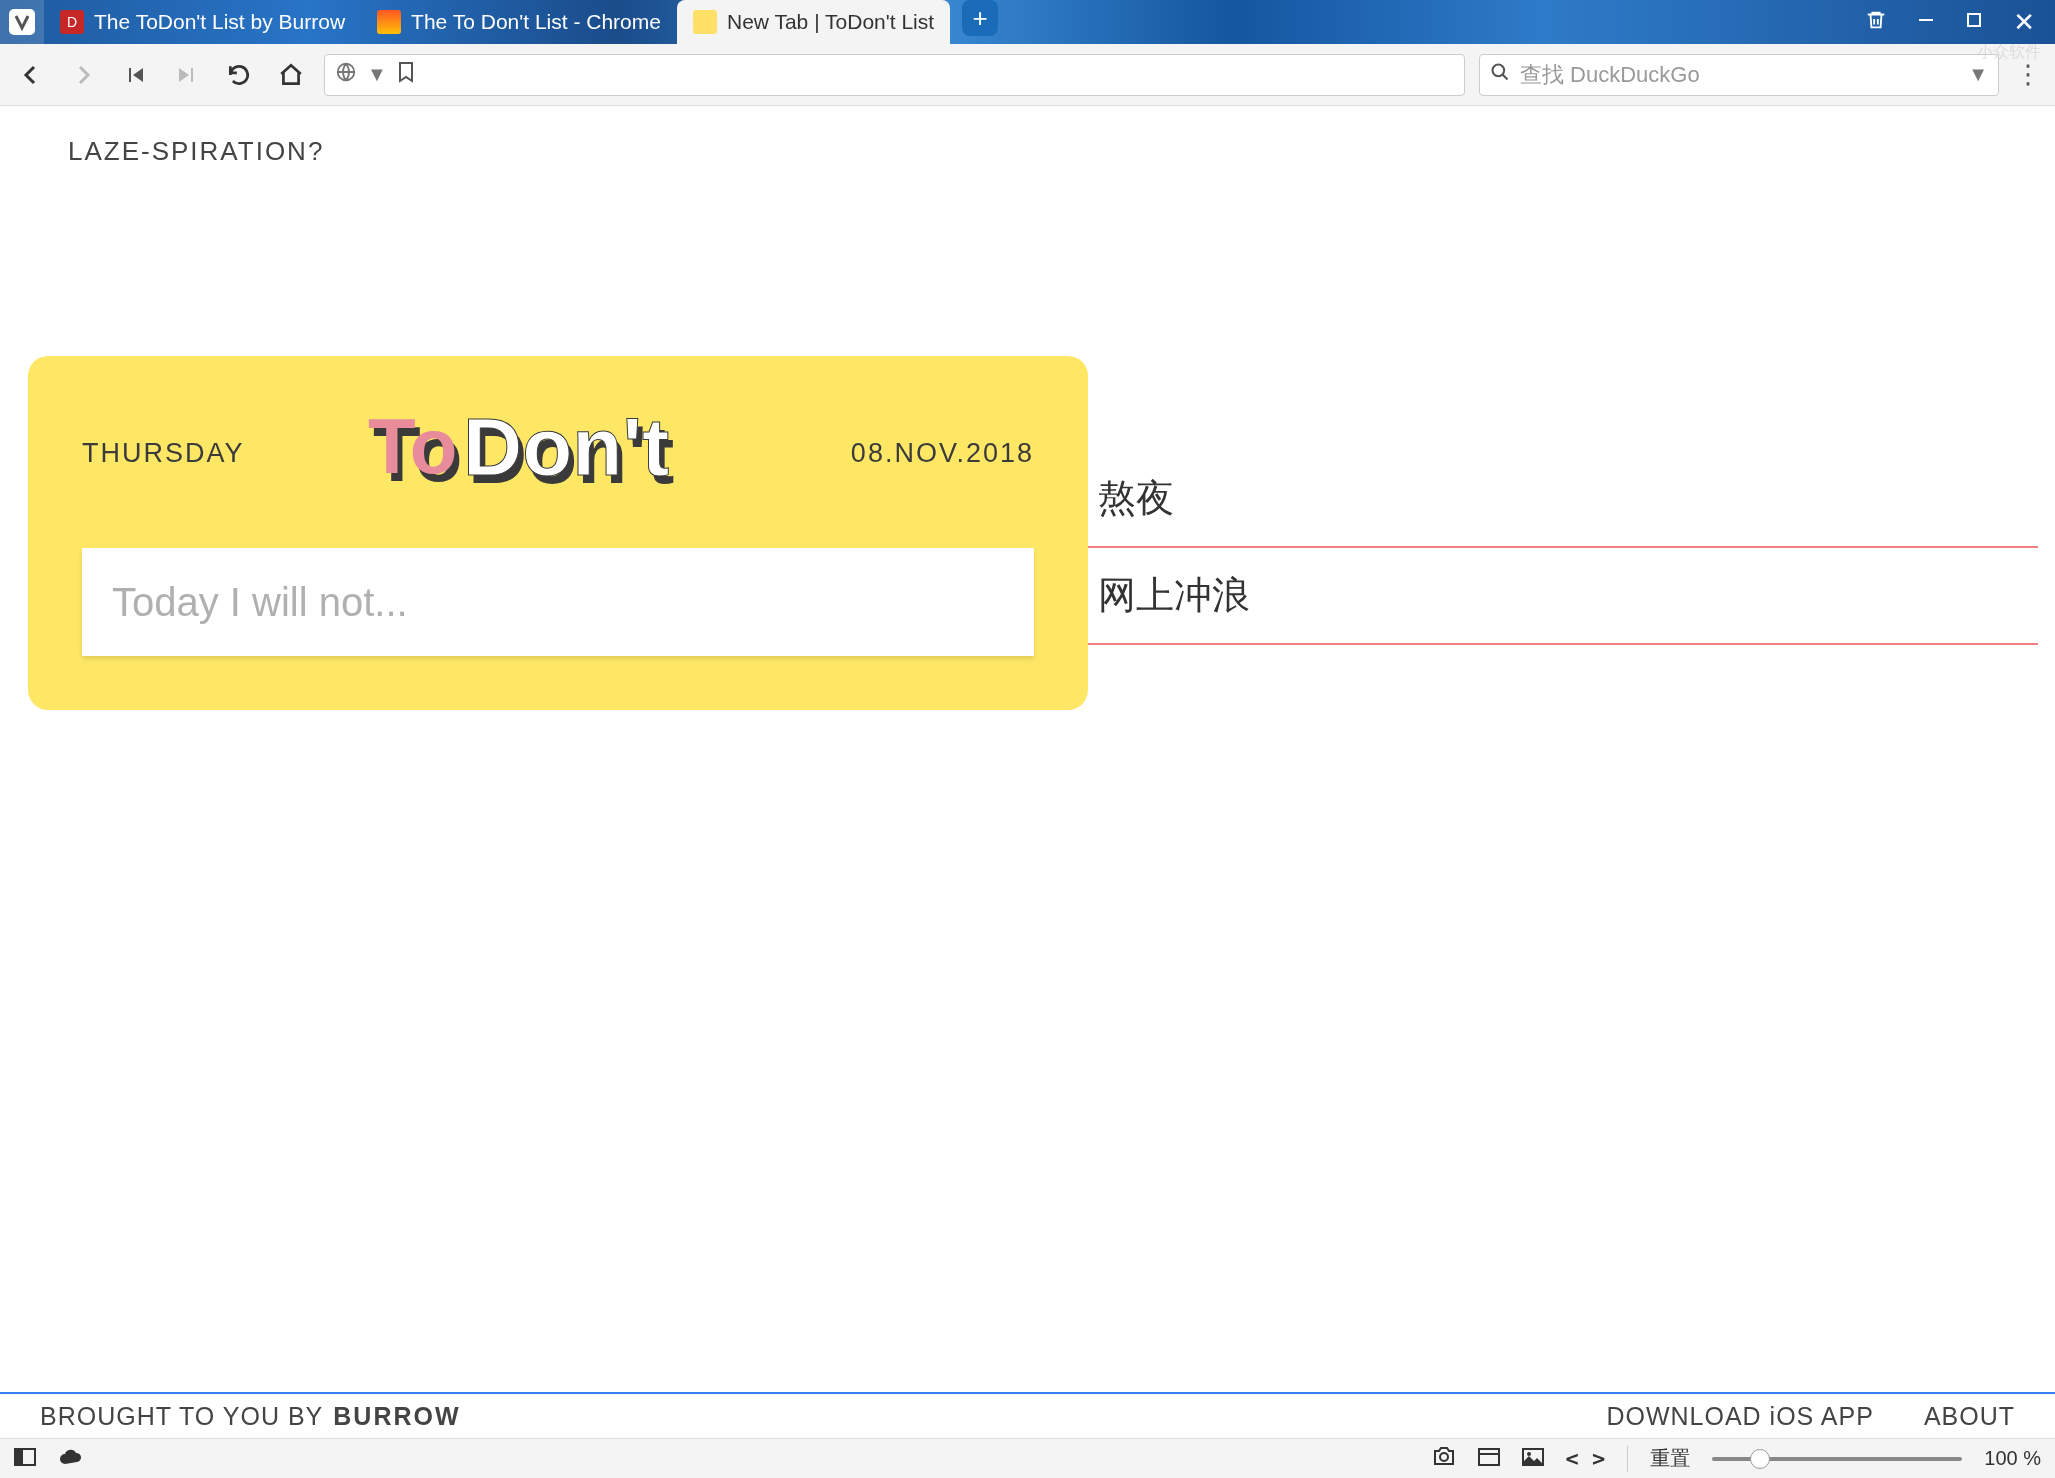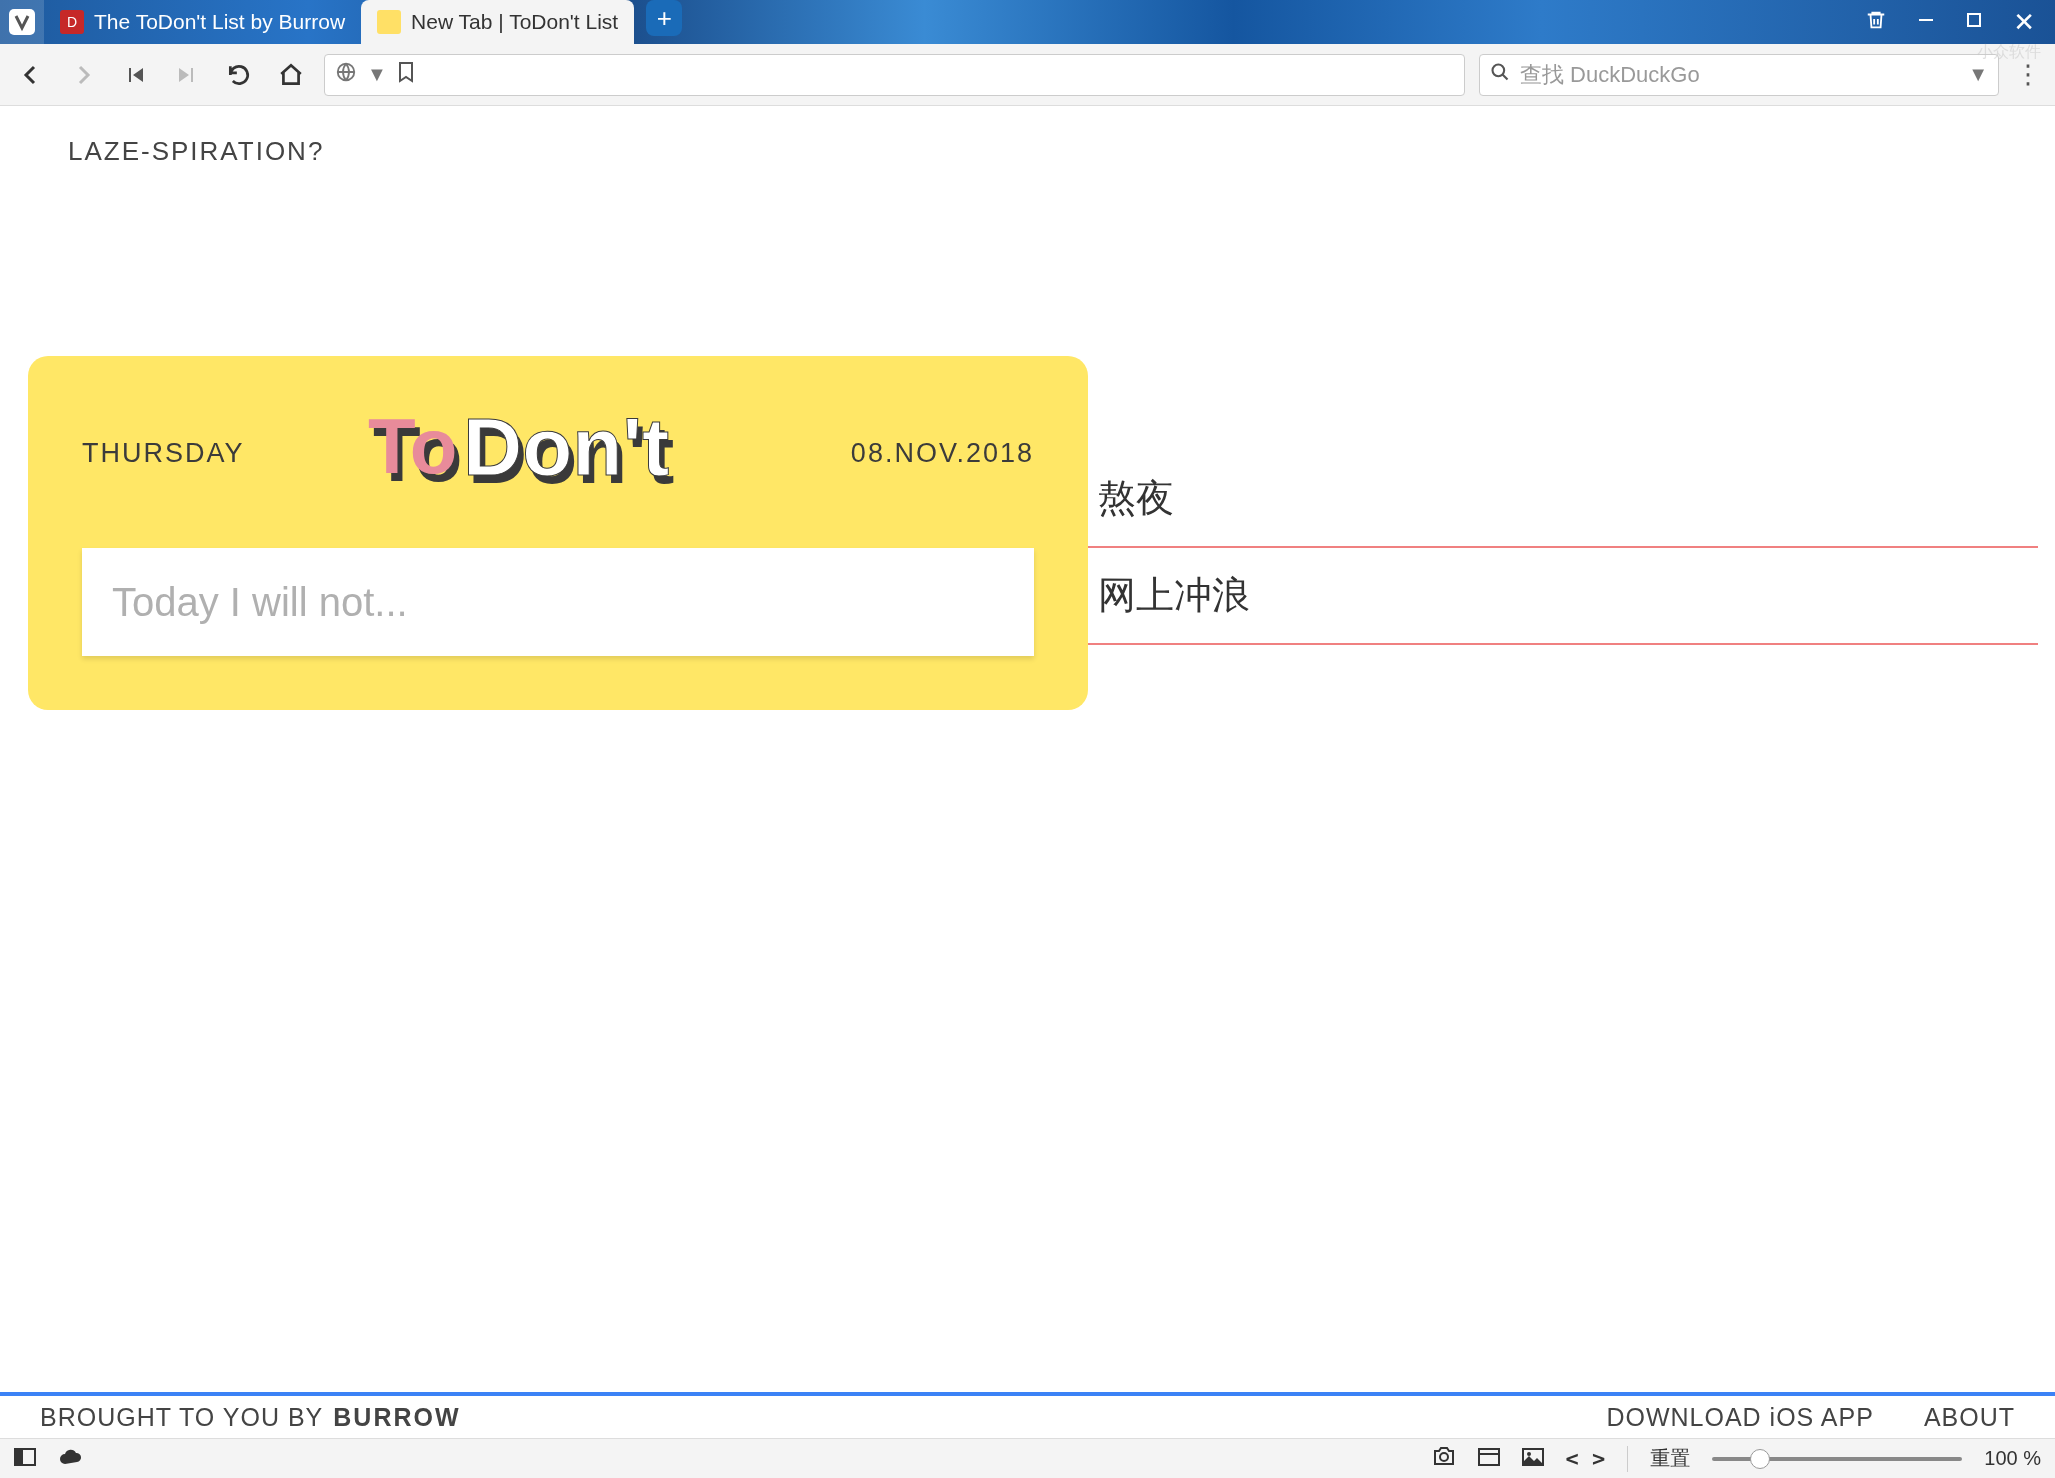--- a/index.html
+++ b/index.html
@@ -42,21 +42,21 @@
     .card-head { display: flex; align-items: center; justify-content: space-between; margin-bottom: 40px; }
     .day-label, .date-label { font-size: 27px; letter-spacing: 2px; color: #3b3b3b; font-weight: 500; }
     .logo-svg { width: 360px; height: 110px; }
     .todo-input { width: 100%; height: 108px; border: none; background: #fff; font-size: 40px; color: #a21caf; font-weight: 300; padding: 0 30px; box-shadow: 0 3px 5px rgba(0,0,0,0.12); }
     .todo-input::placeholder { color: #b0b0b0; }
     
     .items { width: 950px; margin-top: 30px; }
     .item { border-bottom: 2px solid #f08080; padding: 22px 10px; font-size: 38px; color: #333; }
     
     
-    .page-footer { height: 46px; border-top: 4px solid #3b82f6; display: flex; align-items: center; justify-content: space-between; padding: 0 40px; font-size: 25px; letter-spacing: 1px; color: #444; }
+    .page-footer { height: 46px; border-top: 2px solid #3b82f6; display: flex; align-items: center; justify-content: space-between; padding: 0 40px; font-size: 25px; letter-spacing: 1px; color: #444; }
     .pf-left { display: flex; align-items: baseline; gap: 10px; }
     .burrow { font-weight: 700; letter-spacing: 2px; }
     .pf-right { display: flex; gap: 50px; }
     .pf-link { cursor: pointer; }
     
     
     .statusbar { height: 40px; background: #f4f4f4; border-top: 1px solid #ddd; display: flex; align-items: center; padding: 0 14px; gap: 22px; color: #333; font-size: 20px; }
     .status-spacer { flex: 1; }
     .sb-icon { cursor: pointer; font-size: 22px; }
     .zoom-slider { width: 250px; height: 4px; background: #888; position: relative; border-radius: 2px; }
@@ -70,20 +70,24 @@
   <div class="vivaldi-logo">
     <svg width="26" height="26" viewBox="0 0 26 26">
         <rect width="26" height="26" rx="5" fill="#fff"></rect>
         <path d="M7 7 L13 19 L19 7" stroke="#555" stroke-width="3" fill="none"></path>
       </svg>
   </div>
   <div class="tabs">
     <div class="tab">
       <span class="tab-favicon fav-red">D</span>
       <span>The ToDon't List by Burrow</span>
+    </div>
+    <div class="tab">
+      <span class="tab-favicon fav-store"></span>
+      <span>The To Don't List - Chrome</span>
     </div>
     <div class="tab active">
       <span class="tab-favicon fav-yellow"></span>
       <span>New Tab | ToDon't List</span>
     </div>
     <div class="new-tab-btn">+</div>
   </div>
   <div class="window-controls">
     <span class="win-btn">
       <svg width="22" height="22" viewBox="0 0 24 24" fill="none" stroke="#fff" stroke-width="2">

